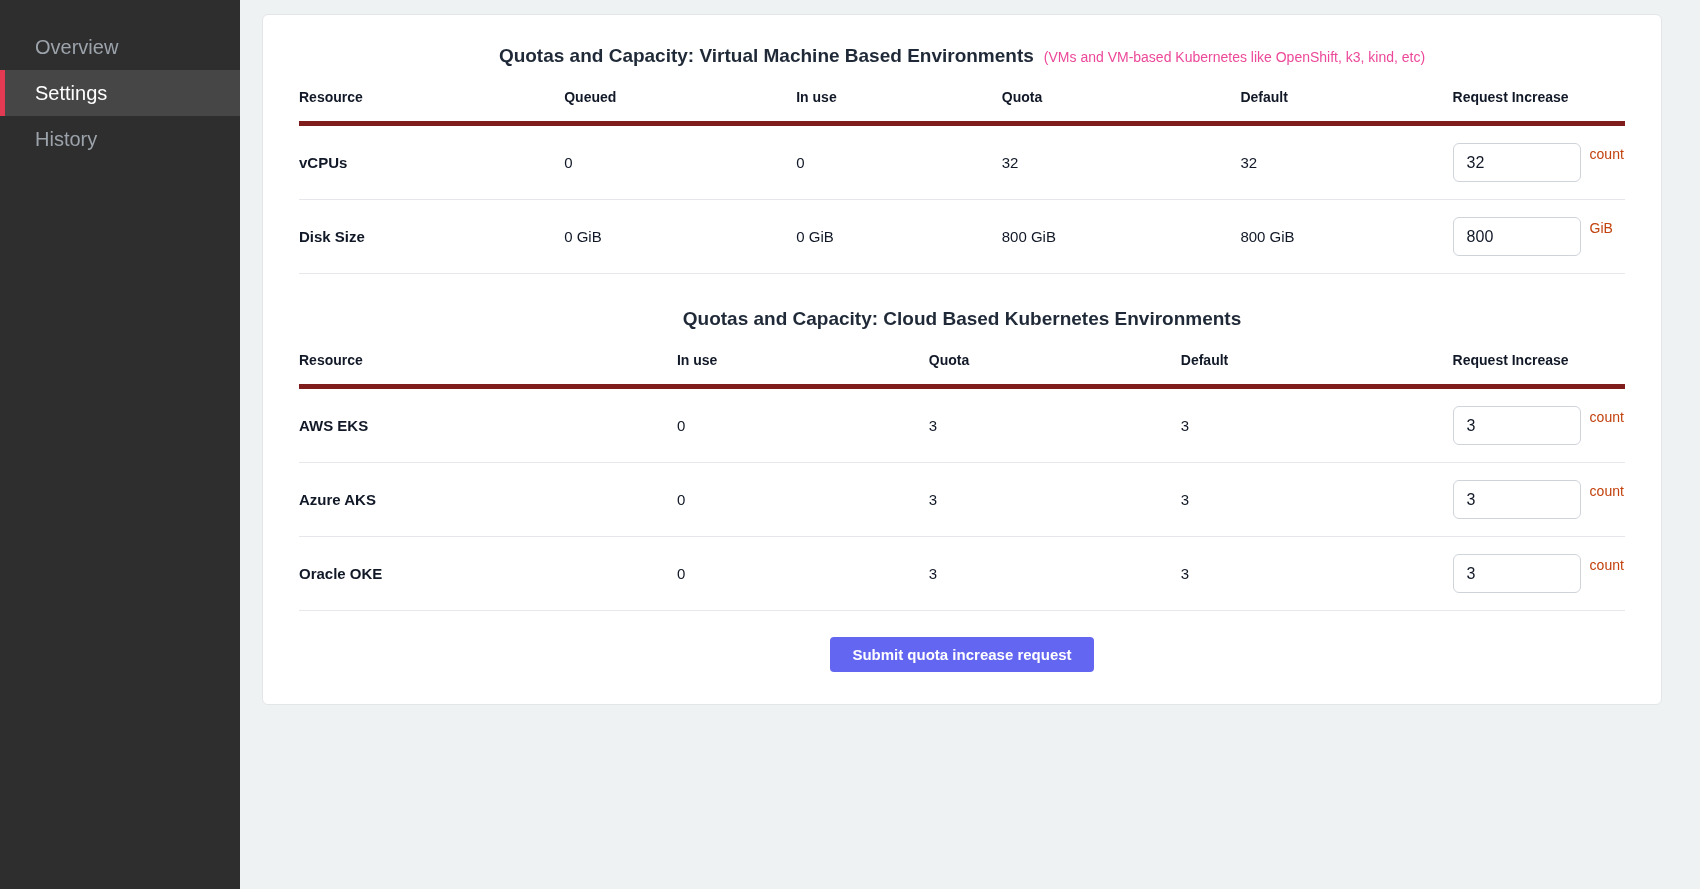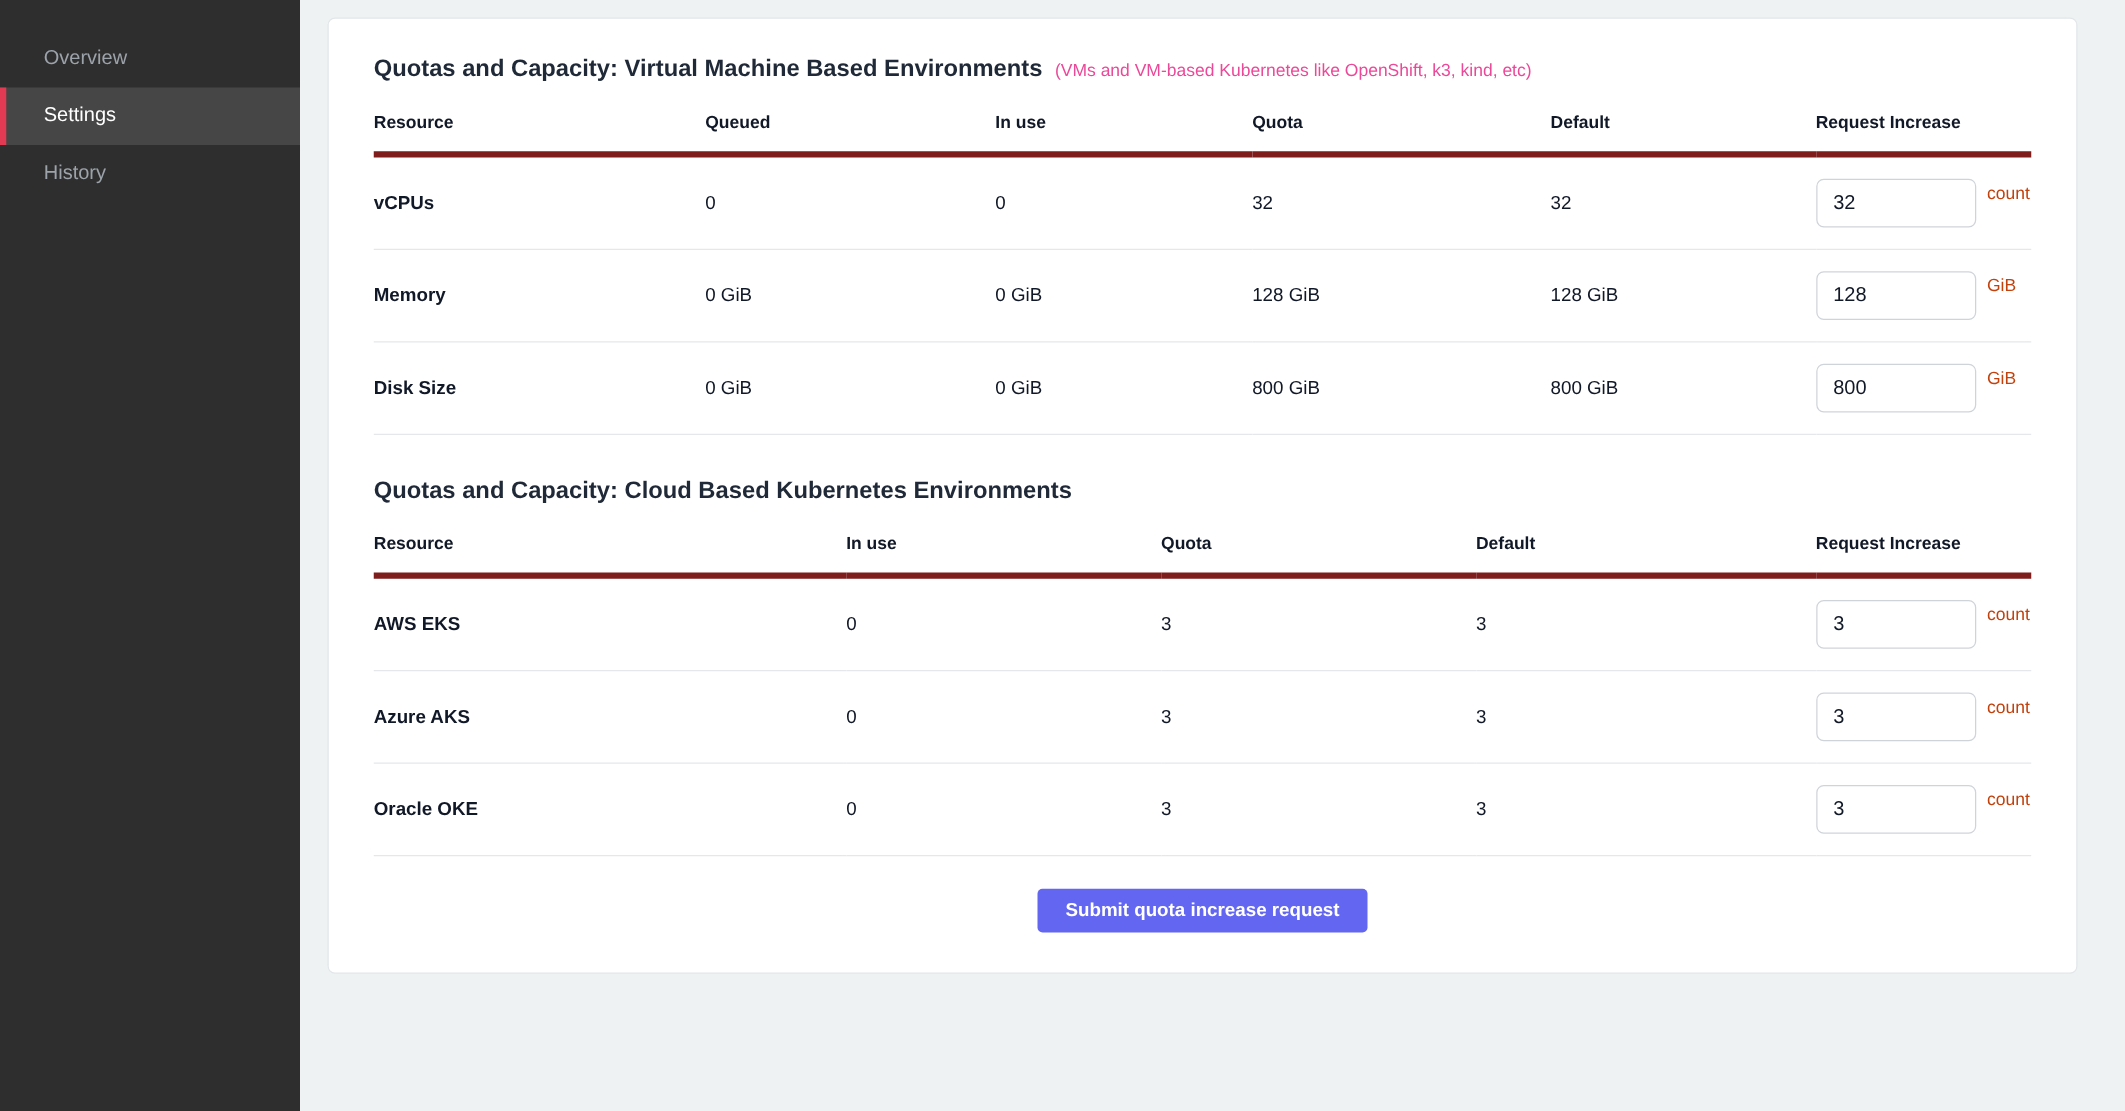--- a/index.html
+++ b/index.html
@@ -18,21 +18,21 @@
     min-width: 240px;
     height: 889px;
     background: #2e2e2e;
     padding-top: 24px;
   }
   .side-item {
     height: 46px;
     display: flex;
     align-items: center;
     padding-left: 30px;
-    font-size: 16px;
+    font-size: 20px;
     color: #9ca3ab;
     cursor: pointer;
     border-left: 5px solid transparent;
   }
   .side-item.active {
     background: #464646;
     color: #ffffff;
     border-left-color: #e23a52;
   }
 
@@ -55,20 +55,21 @@
     border: 1px solid #e2e6e9;
     border-radius: 6px;
     padding: 30px 36px 18px 36px;
   }
 
   .section-head {
     display: flex;
     align-items: baseline;
     gap: 10px;
     margin-bottom: 10px;
+    justify-content: center;
   }
   .section-title {
     font-size: 19px;
     font-weight: 600;
     color: #1f2937;
   }
   .section-subtitle {
     font-size: 14px;
     color: #ec4899;
   }
@@ -180,33 +181,20 @@
           <td>32</td>
           <td>32</td>
           <td>
             <div class="req-cell">
               <input class="req-input" type="text" value="32" style="">
               <span class="unit-label">count</span>
             </div>
           </td>
         </tr>
         <tr>
-          <td class="resource">Memory</td>
-          <td>0 GiB</td>
-          <td>0 GiB</td>
-          <td>128 GiB</td>
-          <td>128 GiB</td>
-          <td>
-            <div class="req-cell">
-              <input class="req-input" type="text" value="128" style="">
-              <span class="unit-label">GiB</span>
-            </div>
-          </td>
-        </tr>
-        <tr>
           <td class="resource">Disk Size</td>
           <td>0 GiB</td>
           <td>0 GiB</td>
           <td>800 GiB</td>
           <td>800 GiB</td>
           <td>
             <div class="req-cell">
               <input class="req-input" type="text" value="800" style="">
               <span class="unit-label">GiB</span>
             </div>

